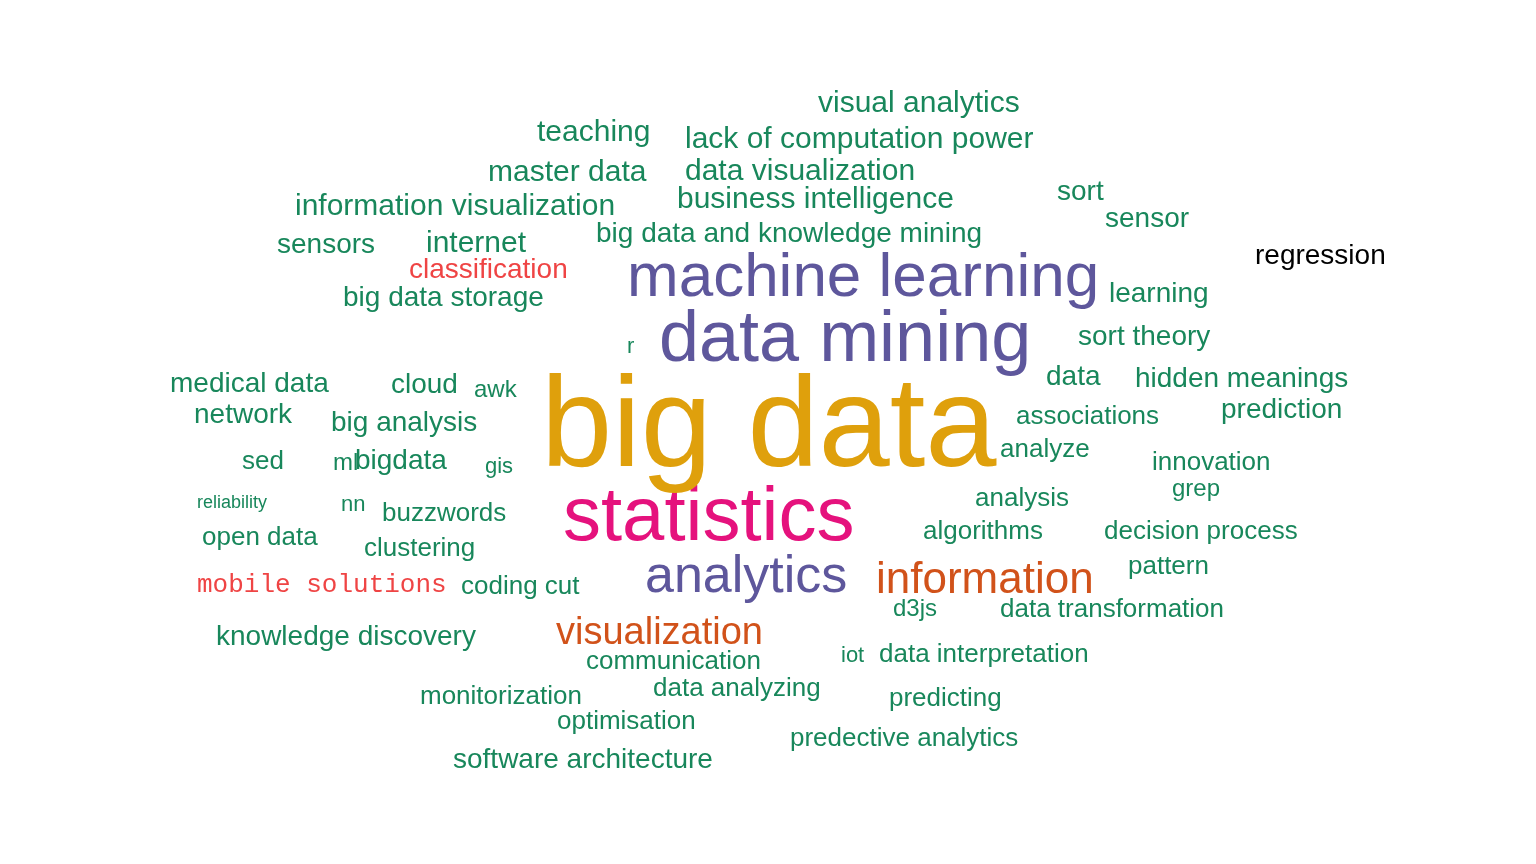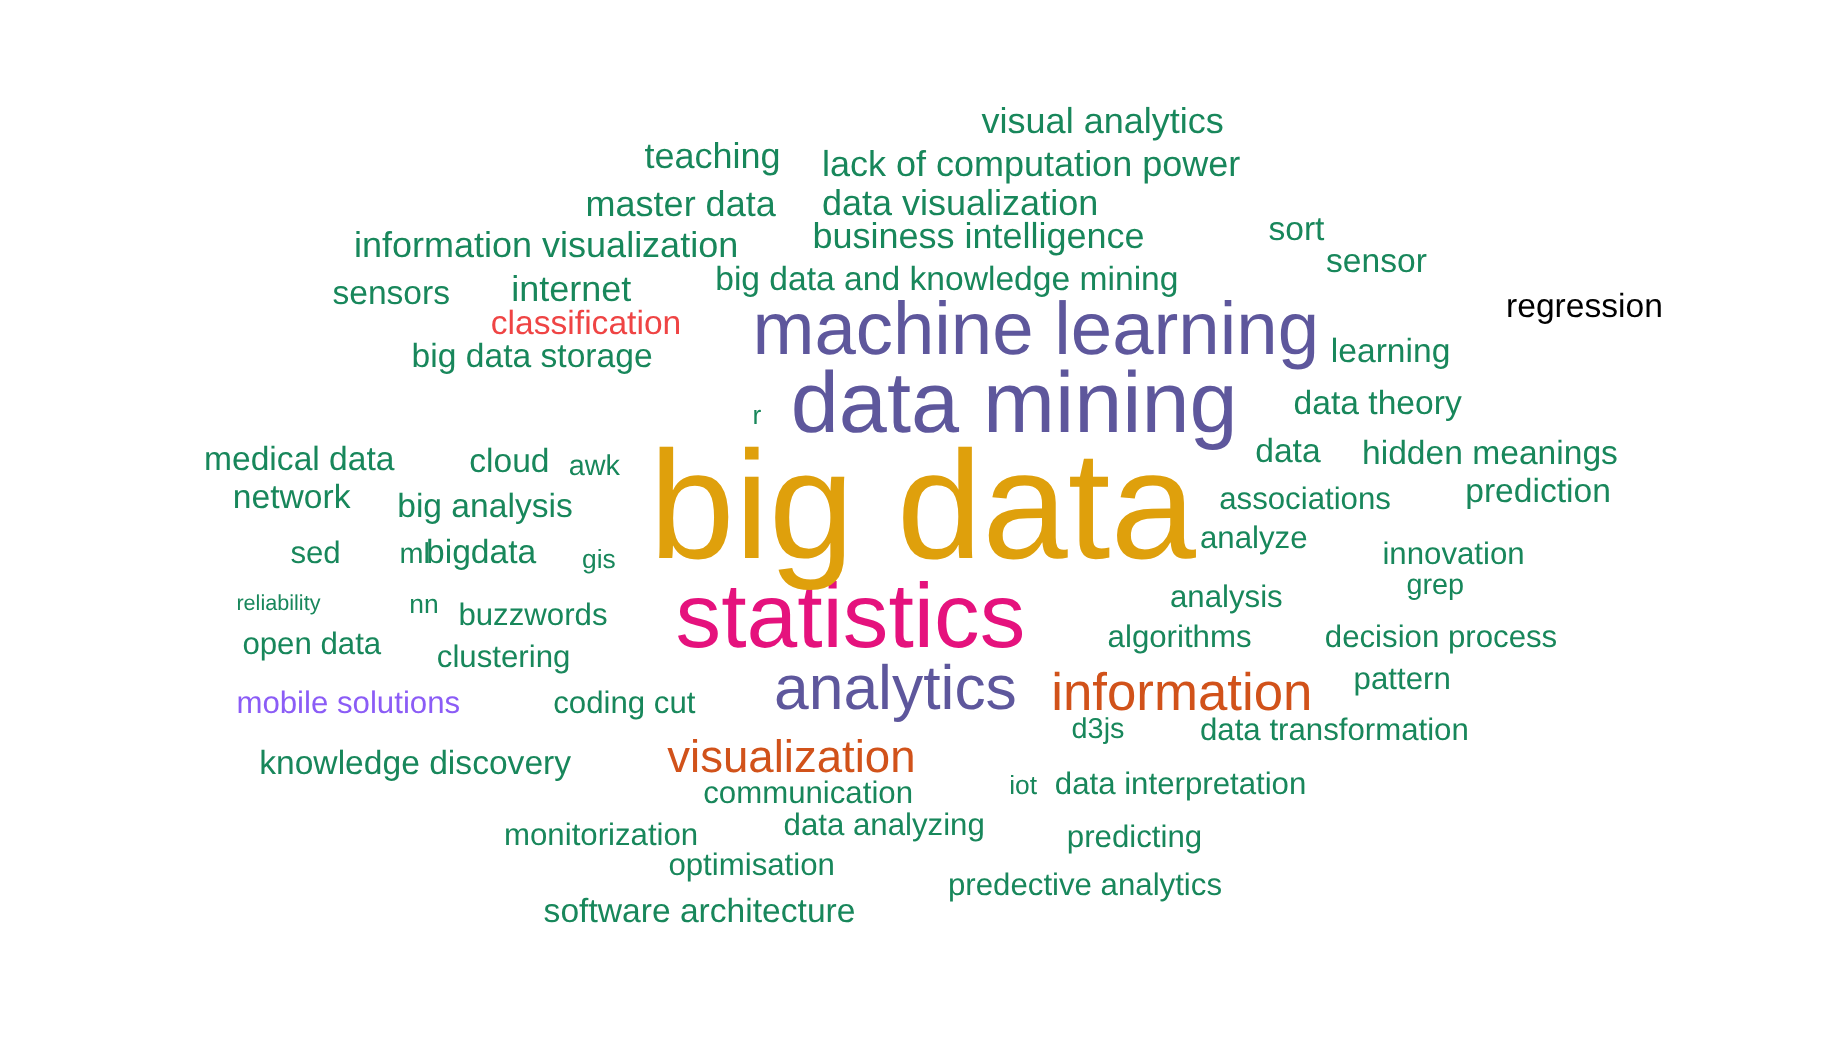--- a/index.html
+++ b/index.html
@@ -47,21 +47,21 @@
     <span class="word" style="left: 1057px; top: 205px; font-size: 28px; color: rgb(24, 135, 91);">sort</span>
     <span class="word" style="left: 1105px; top: 232px; font-size: 28px; color: rgb(24, 135, 91);">sensor</span>
     <span class="word" style="left: 277px; top: 258px; font-size: 28px; color: rgb(24, 135, 91);">sensors</span>
     <span class="word" style="left: 426px; top: 257px; font-size: 30px; color: rgb(24, 135, 91);">internet</span>
     <span class="word" style="left: 596px; top: 247px; font-size: 28px; color: rgb(24, 135, 91);">big data and knowledge mining</span>
     <span class="word" style="left: 1213px; top: 269px; font-size: 28px; color: #000000; margin-left: 42px;">regression</span>
     <span class="word" style="left: 409px; top: 283px; font-size: 28px; color: #ef4444;">classification</span>
     <span class="word" style="left: 343px; top: 311px; font-size: 28px; color: rgb(24, 135, 91);">big data storage</span>
     <span class="word" style="left: 1109px; top: 307px; font-size: 28px; color: rgb(24, 135, 91);">learning</span>
     <span class="word" style="left: 627px; top: 357px; font-size: 22px; color: rgb(24, 135, 91);">r</span>
-    <span class="word" style="left: 1078px; top: 350px; font-size: 28px; color: rgb(24, 135, 91);">data theory</span>
+    <span class="word" style="left: 1078px; top: 350px; font-size: 28px; color: rgb(24, 135, 91);">sort theory</span>
     <span class="word" style="left: 170px; top: 397px; font-size: 28px; color: rgb(24, 135, 91);">medical data</span>
     <span class="word" style="left: 391px; top: 398px; font-size: 28px; color: rgb(24, 135, 91);">cloud</span>
     <span class="word" style="left: 474px; top: 401px; font-size: 24px; color: rgb(24, 135, 91);">awk</span>
     <span class="word" style="left: 1046px; top: 390px; font-size: 28px; color: rgb(24, 135, 91);">data</span>
     <span class="word" style="left: 1135px; top: 392px; font-size: 28px; color: rgb(24, 135, 91);">hidden meanings</span>
     <span class="word" style="left: 194px; top: 428px; font-size: 28px; color: rgb(24, 135, 91);">network</span>
     <span class="word" style="left: 331px; top: 436px; font-size: 28px; color: rgb(24, 135, 91);">big analysis</span>
     <span class="word" style="left: 1016px; top: 428px; font-size: 26px; color: rgb(24, 135, 91);">associations</span>
     <span class="word" style="left: 1221px; top: 423px; font-size: 28px; color: rgb(24, 135, 91);">prediction</span>
     <span class="word" style="left: 1000px; top: 461px; font-size: 26px; color: rgb(24, 135, 91);">analyze</span>
@@ -72,21 +72,21 @@
     <span class="word" style="left: 1152px; top: 474px; font-size: 26px; color: rgb(24, 135, 91);">innovation</span>
     <span class="word" style="left: 197px; top: 511px; font-size: 18px; color: rgb(24, 135, 91);">reliability</span>
     <span class="word" style="left: 341px; top: 515px; font-size: 22px; color: rgb(24, 135, 91);">nn</span>
     <span class="word" style="left: 382px; top: 525px; font-size: 26px; color: rgb(24, 135, 91);">buzzwords</span>
     <span class="word" style="left: 975px; top: 510px; font-size: 26px; color: rgb(24, 135, 91);">analysis</span>
     <span class="word" style="left: 1172px; top: 500px; font-size: 24px; color: rgb(24, 135, 91);">grep</span>
     <span class="word" style="left: 202px; top: 549px; font-size: 26px; color: rgb(24, 135, 91);">open data</span>
     <span class="word" style="left: 364px; top: 560px; font-size: 26px; color: rgb(24, 135, 91);">clustering</span>
     <span class="word" style="left: 923px; top: 543px; font-size: 26px; color: rgb(24, 135, 91);">algorithms</span>
     <span class="word" style="left: 1104px; top: 543px; font-size: 26px; color: rgb(24, 135, 91);">decision process</span>
-    <span class="word" style="left: 197px; top: 598px; font-size: 26px; color: #8b5cf6;">mobile solutions</span>
+    <span class="word" style="left: 197px; top: 598px; font-size: 26px; color: #ef4444; font-family: Liberation Mono, monospace;">mobile solutions</span>
     <span class="word" style="left: 461px; top: 598px; font-size: 26px; color: rgb(24, 135, 91);">coding cut</span>
     <span class="word" style="left: 1128px; top: 578px; font-size: 26px; color: rgb(24, 135, 91);">pattern</span>
     <span class="word" style="left: 893px; top: 620px; font-size: 24px; color: rgb(24, 135, 91);">d3js</span>
     <span class="word" style="left: 984px; top: 621px; font-size: 26px; color: rgb(24, 135, 91); margin-left: 16px;">data transformation</span>
     <span class="word" style="left: 216px; top: 650px; font-size: 28px; color: rgb(24, 135, 91);">knowledge discovery</span>
     <span class="word" style="left: 586px; top: 673px; font-size: 26px; color: rgb(24, 135, 91);">communication</span>
     <span class="word" style="left: 841px; top: 666px; font-size: 22px; color: rgb(24, 135, 91);">iot</span>
     <span class="word" style="left: 879px; top: 666px; font-size: 26px; color: rgb(24, 135, 91);">data interpretation</span>
     <span class="word" style="left: 420px; top: 708px; font-size: 26px; color: rgb(24, 135, 91);">monitorization</span>
     <span class="word" style="left: 653px; top: 700px; font-size: 26px; color: rgb(24, 135, 91);">data analyzing</span>

